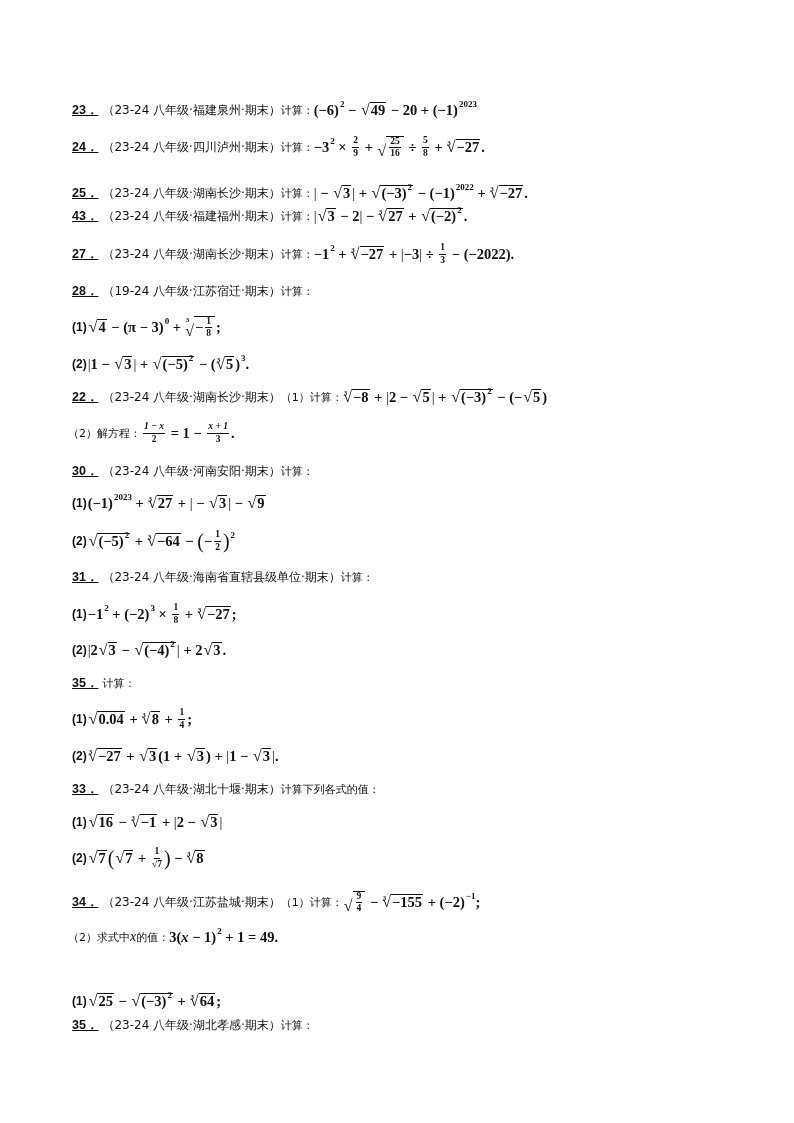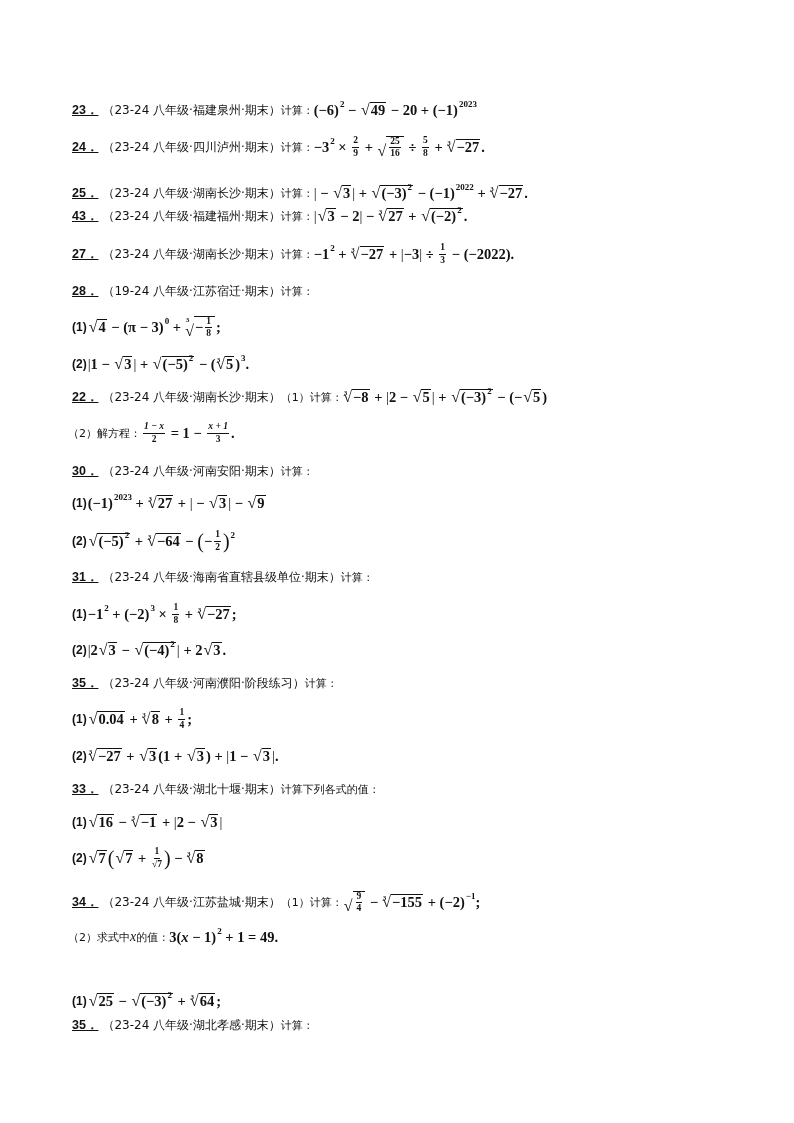--- a/index.html
+++ b/index.html
@@ -431,21 +431,20 @@
     <span class="rad">
         <span class="sym">√</span>
         <span class="body">3</span>
       </span>
       <span class="t">.</span>
   </span>
 </div>
 
 <div class="line" style="top:670px">
   <span class="qnum">35．</span>
-  <span class="src">（23-24 八年级·河南濮阳·阶段练习）</span>
   <span class="lead">计算：</span>
 </div>
 <div class="line" style="top:706px">
   <span class="sub-label">(1)</span>
   <span class="m">
     <span class="rad">
         <span class="sym">√</span>
         <span class="body">0.04</span>
       </span>
     <span class="t"> + </span>

